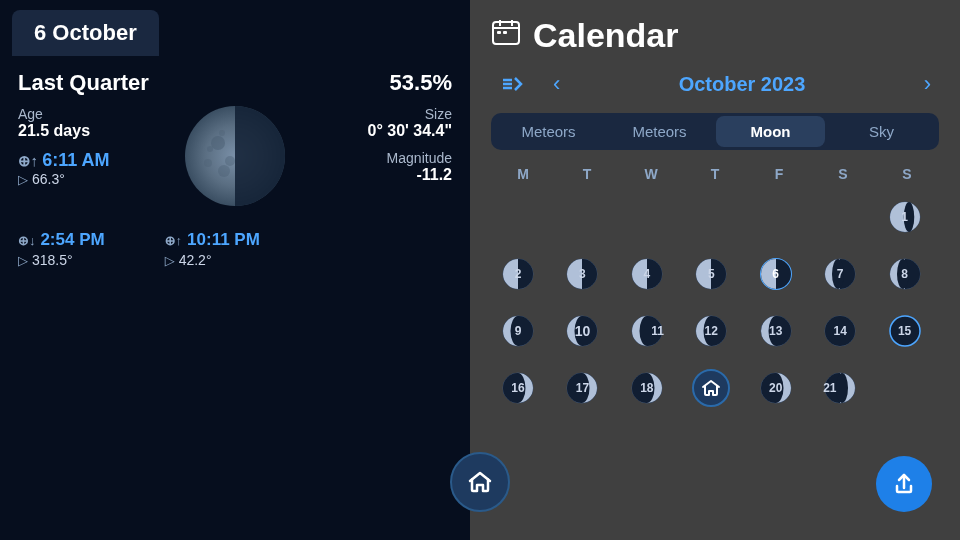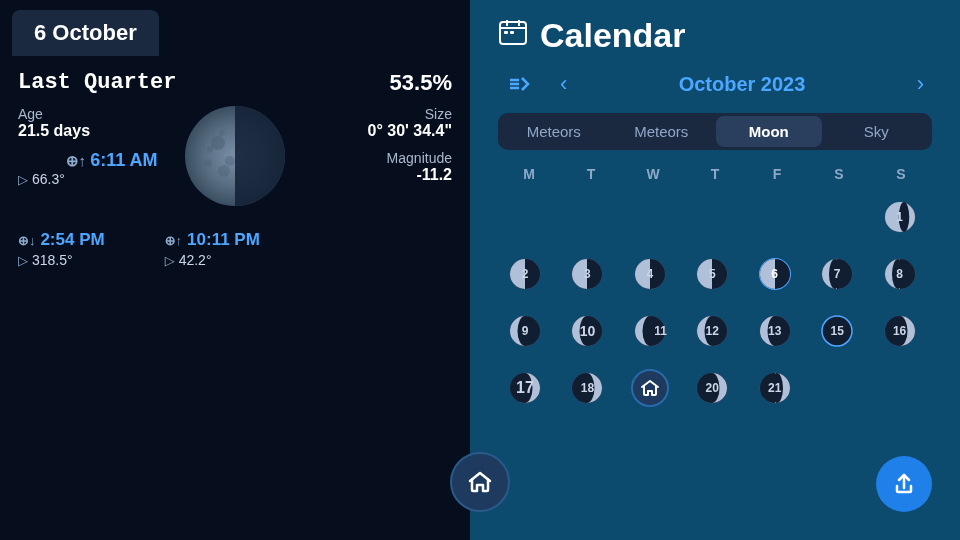--- a/index.html
+++ b/index.html
@@ -42,21 +42,20 @@
       display: flex;
       justify-content: space-between;
       align-items: flex-start;
       margin-bottom: 10px;
     }
 
     .moon-phase-left h2 {
       font-size: 22px;
       font-weight: 700;
       color: #fff;
-      font-family: Liberation Mono, monospace;
     }
 
     .moon-phase-right {
       font-size: 22px;
       font-weight: 600;
       color: #fff;
     }
 
     .detail-label {
       font-size: 14px;
@@ -68,21 +67,20 @@
       font-size: 16px;
       font-weight: 700;
       color: #fff;
       margin-bottom: 8px;
     }
 
     .blue-text {
       color: #4da6ff;
       font-size: 18px;
       font-weight: 600;
-      margin-left: 48px;
     }
 
     .sub-detail {
       font-size: 14px;
       color: #ccd6e8;
       display: flex;
       align-items: center;
       gap: 4px;
     }
 
@@ -111,22 +109,22 @@
       color: #ccd6e8;
       display: flex;
       align-items: center;
       gap: 4px;
       margin-top: 2px;
     }
 
     
     .right-panel {
       flex: 1;
-      background: #0c4a6e;
-      padding: 16px 28px;
+      background: #404040;
+      padding: 16px 21px;
       display: flex;
       flex-direction: column;
     }
 
     .calendar-header {
       display: flex;
       align-items: center;
       gap: 12px;
       margin-bottom: 14px;
     }
@@ -567,20 +565,29 @@
     <circle cx="17" cy="17" r="15" fill="#111e32"></circle>
       <path d="M17 2 A15 15 0 0 0 17 32 A7.5 15 0 0 1 17 2 Z" fill="#b0c0d8"></path>
   </svg>
       <span style="position:absolute; font-size:12px; font-weight:600; color:#ccd6e8;">13</span>
     </div>
         </div>
         <div class="day-cell">
     <div style="position:relative; display:flex; align-items:center; justify-content:center;">
       <svg width="34" height="34" viewBox="0 0 34 34">
     <circle cx="17" cy="17" r="15" fill="#111e32" stroke="#3a5070" stroke-width="1"></circle>
+    <circle cx="17" cy="17" r="15" fill="#111e32"></circle>
+  </svg>
+      <span style="position:absolute; font-size:12px; font-weight:600; color:#ccd6e8;">14</span>
+    </div>
+        </div>
+        <div class="day-cell">
+    <div style="position:relative; display:flex; align-items:center; justify-content:center;">
+      <svg width="34" height="34" viewBox="0 0 34 34">
+    <circle cx="17" cy="17" r="15" fill="#111e32" stroke="#3a5070" stroke-width="1"></circle>
     <circle cx="17" cy="17" r="15" fill="#111e32" stroke="#4da6ff" stroke-width="1.5"></circle>
   </svg>
       <span style="position:absolute; font-size:12px; font-weight:600; color:#ccd6e8;">15</span>
     </div>
         </div>
         <div class="day-cell">
     <div style="position:relative; display:flex; align-items:center; justify-content:center;">
       <svg width="34" height="34" viewBox="0 0 34 34">
     <circle cx="17" cy="17" r="15" fill="#111e32" stroke="#3a5070" stroke-width="1"></circle>
     <circle cx="17" cy="17" r="15" fill="#111e32"></circle>
@@ -589,21 +596,21 @@
       <span style="position:absolute; font-size:12px; font-weight:600; color:#ccd6e8;">16</span>
     </div>
         </div>
         <div class="day-cell">
     <div style="position:relative; display:flex; align-items:center; justify-content:center;">
       <svg width="34" height="34" viewBox="0 0 34 34">
     <circle cx="17" cy="17" r="15" fill="#111e32" stroke="#3a5070" stroke-width="1"></circle>
     <circle cx="17" cy="17" r="15" fill="#111e32"></circle>
       <path d="M17 2 A15 15 0 0 1 17 32 A7.5 15 0 0 0 17 2 Z" fill="#b0c0d8"></path>
   </svg>
-      <span style="position:absolute; font-size:16px; font-weight:600; color:#ccd6e8;">17</span>
+      <span style="position:absolute; font-size:12px; font-weight:600; color:#ccd6e8;">17</span>
     </div>
         </div>
         <div class="day-cell">
     <div style="position:relative; display:flex; align-items:center; justify-content:center;">
       <svg width="34" height="34" viewBox="0 0 34 34">
     <circle cx="17" cy="17" r="15" fill="#111e32" stroke="#3a5070" stroke-width="1"></circle>
     <circle cx="17" cy="17" r="15" fill="#111e32"></circle>
       <path d="M17 2 A15 15 0 0 1 17 32 A7.5 15 0 0 0 17 2 Z" fill="#b0c0d8"></path>
   </svg>
       <span style="position:absolute; font-size:12px; font-weight:600; color:#ccd6e8;">18</span>
@@ -621,21 +628,21 @@
     <div style="position:relative; display:flex; align-items:center; justify-content:center;">
       <svg width="34" height="34" viewBox="0 0 34 34">
     <circle cx="17" cy="17" r="15" fill="#111e32" stroke="#3a5070" stroke-width="1"></circle>
     <circle cx="17" cy="17" r="15" fill="#111e32"></circle>
       <path d="M17 2 A15 15 0 0 1 17 32 A7.5 15 0 0 0 17 2 Z" fill="#b0c0d8"></path>
   </svg>
       <span style="position:absolute; font-size:12px; font-weight:600; color:#ccd6e8;">20</span>
     </div>
         </div>
         <div class="day-cell">
-    <div style="position:relative; display:flex; align-items:center; justify-content:center;">
+    <div style="position:relative; display:flex; align-items:center; justify-content:flex-start;">
       <svg width="34" height="34" viewBox="0 0 34 34">
     <circle cx="17" cy="17" r="15" fill="#111e32" stroke="#3a5070" stroke-width="1"></circle>
     <circle cx="17" cy="17" r="15" fill="#111e32"></circle>
       <path d="M17 2 A15 15 0 0 1 17 32 Z" fill="#b0c0d8"></path>
       <ellipse cx="19" cy="17" rx="6" ry="15" fill="#111e32"></ellipse>
   </svg>
       <span style="position:absolute; font-size:12px; font-weight:600; color:#ccd6e8;">21</span>
     </div>
         </div>
       </div>

